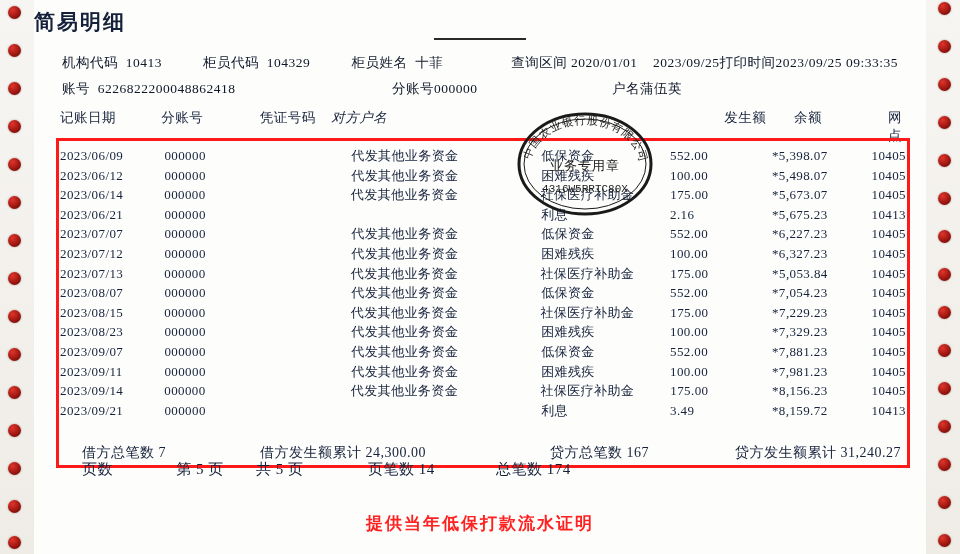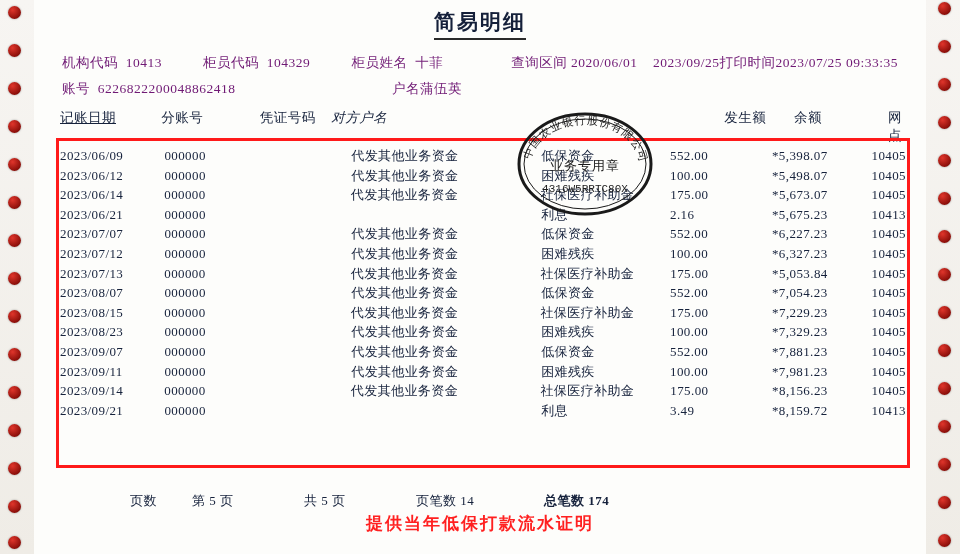--- a/index.html
+++ b/index.html
@@ -24,55 +24,54 @@
     left:8px;
     box-shadow:0 0 2px rgba(0,0,0,.4);
   }
   .feed.right .hole{left:12px;}
   
   .page{
     position:absolute;left:34px;right:34px;top:0;bottom:0;
     background:#fdfdfb;
   }
   .title{
-    text-align:center;
     font-size:21px;
     font-weight:bold;
     letter-spacing:2px;
     padding-top:8px;
     color:#15203a;
   }
   .title-underline{
     width:92px;height:2px;background:#2a2a2a;margin:2px auto 0;
   }
   .meta{
     font-size:13.5px;
     padding:10px 28px 0 28px;
     line-height:1.9;
-    color:#701a75;
+    color:#0f172a;
     letter-spacing:.5px;
   }
   .meta-row{display:flex;}
   .meta-row .cell{white-space:pre;}
   .m1{width:190px;}
   .m2{width:200px;}
   .m3{width:215px;}
   .m4{flex:1;}
   .n1{width:330px;}
   .n2{width:220px;}
   .n3{flex:1;}
   
   .colhead{
     display:flex;
     font-size:13.5px;
     color:#16223c;
     padding:8px 24px 2px 26px;
     letter-spacing:.5px;
   }
-  .c-date{width:112px;text-decoration:underline;}
+  .c-date{width:112px;}
   .c-sub{width:92px;}
   .c-voucher{width:96px;text-align:center;}
   .c-name{width:252px;font-style:italic;}
   .c-summary{width:152px;}
   .c-amount{width:108px;text-align:center;}
   .c-balance{width:104px;text-align:left;}
   .c-branch{flex:1;text-align:left;}
   
   .redbox{
     position:absolute;
@@ -97,28 +96,28 @@
   .r-branch{flex:1;text-align:right;}
   .totals{
     position:absolute;left:48px;right:24px;top:444px;
     display:flex;font-size:14px;color:#16223c;letter-spacing:.5px;
   }
   .t1{width:178px;}
   .t2{width:290px;}
   .t3{width:185px;}
   .t4{flex:1;}
   .footer{
-    position:absolute;left:48px;right:24px;top:492px;
-    display:flex;font-size:13px;color:#16223c;letter-spacing:.5px;margin-left:48px;
+    position:absolute;left:48px;right:24px;top:460px;
+    display:flex;font-size:15px;color:#16223c;letter-spacing:.5px;
   }
   .f1{width:62px;}
-  .f2{width:112px;}
+  .f2{width:112px;text-align:center;}
   .f3{width:112px;}
   .f4{width:128px;}
-  .f5{flex:1;font-weight:bold;}
+  .f5{flex:1;}
   .note{
     position:absolute;left:0;right:0;top:512px;
     text-align:center;
     color:#ff2020;
     font-size:17px;
     letter-spacing:2px;
     font-weight:bold;
   }
   
   .stamp{
@@ -171,25 +170,26 @@
 <div class="page">
 
   <div class="title">简易明细</div>
   <div class="title-underline"></div>
 
   <div class="meta">
     <div class="meta-row">
       <span class="cell m1"><span>机构代码</span>&nbsp;&nbsp;<span>10413</span></span>
       <span class="cell m2"><span>柜员代码</span>&nbsp;&nbsp;<span>104329</span></span>
       <span class="cell m3"><span>柜员姓名</span>&nbsp;&nbsp;<span>十菲</span></span>
-      <span class="cell m3"><span>查询区间</span>&nbsp;<span>2020/06/01    2023/09/25</span></span>
-      <span class="cell m4"><span>打印时间</span><span>2023/07/25 09:33:35</span></span>
+      <span class="cell m3"><span>查询区间</span>&nbsp;<span>2020/01/01    2023/09/25</span></span>
+      <span class="cell m4"><span>打印时间</span><span>2023/09/25 09:33:35</span></span>
     </div>
     <div class="meta-row">
       <span class="cell n1"><span>账号</span>&nbsp;&nbsp;<span>6226822200048862418</span></span>
+      <span class="cell n2"><span>分账号</span><span>000000</span></span>
       <span class="cell n3"><span>户名</span><span>蒲伍英</span></span>
     </div>
   </div>
 
   <div class="colhead">
     <span class="c-date">记账日期</span>
     <span class="c-sub">分账号</span>
     <span class="c-voucher">凭证号码</span>
     <span class="c-name">对方户名</span>
     <span class="c-summary"></span>
@@ -210,20 +210,26 @@
       <div class="row"><span class="r-date">2023/07/13</span><span class="r-sub">000000</span><span class="r-voucher"></span><span class="r-name">代发其他业务资金</span><span class="r-summary">社保医疗补助金</span><span class="r-amount">175.00</span><span class="r-balance">*5,053.84</span><span class="r-branch">10405</span></div>
       <div class="row"><span class="r-date">2023/08/07</span><span class="r-sub">000000</span><span class="r-voucher"></span><span class="r-name">代发其他业务资金</span><span class="r-summary">低保资金</span><span class="r-amount">552.00</span><span class="r-balance">*7,054.23</span><span class="r-branch">10405</span></div>
       <div class="row"><span class="r-date">2023/08/15</span><span class="r-sub">000000</span><span class="r-voucher"></span><span class="r-name">代发其他业务资金</span><span class="r-summary">社保医疗补助金</span><span class="r-amount">175.00</span><span class="r-balance">*7,229.23</span><span class="r-branch">10405</span></div>
       <div class="row"><span class="r-date">2023/08/23</span><span class="r-sub">000000</span><span class="r-voucher"></span><span class="r-name">代发其他业务资金</span><span class="r-summary">困难残疾</span><span class="r-amount">100.00</span><span class="r-balance">*7,329.23</span><span class="r-branch">10405</span></div>
       <div class="row"><span class="r-date">2023/09/07</span><span class="r-sub">000000</span><span class="r-voucher"></span><span class="r-name">代发其他业务资金</span><span class="r-summary">低保资金</span><span class="r-amount">552.00</span><span class="r-balance">*7,881.23</span><span class="r-branch">10405</span></div>
       <div class="row"><span class="r-date">2023/09/11</span><span class="r-sub">000000</span><span class="r-voucher"></span><span class="r-name">代发其他业务资金</span><span class="r-summary">困难残疾</span><span class="r-amount">100.00</span><span class="r-balance">*7,981.23</span><span class="r-branch">10405</span></div>
       <div class="row"><span class="r-date">2023/09/14</span><span class="r-sub">000000</span><span class="r-voucher"></span><span class="r-name">代发其他业务资金</span><span class="r-summary">社保医疗补助金</span><span class="r-amount">175.00</span><span class="r-balance">*8,156.23</span><span class="r-branch">10405</span></div>
       <div class="row"><span class="r-date">2023/09/21</span><span class="r-sub">000000</span><span class="r-voucher"></span><span class="r-name"></span><span class="r-summary">利息</span><span class="r-amount">3.49</span><span class="r-balance">*8,159.72</span><span class="r-branch">10413</span></div>
     </div>
 
+  <div class="totals">
+    <span class="t1"><span>借方总笔数</span>&nbsp;<span>7</span></span>
+    <span class="t2"><span>借方发生额累计</span>&nbsp;<span>24,300.00</span></span>
+    <span class="t3"><span>贷方总笔数</span>&nbsp;<span>167</span></span>
+    <span class="t4"><span>贷方发生额累计</span>&nbsp;<span>31,240.27</span></span>
+  </div>
 
   <div class="footer">
     <span class="f1">页数</span>
     <span class="f2">第 5 页</span>
     <span class="f3">共 5 页</span>
     <span class="f4">页笔数 14</span>
     <span class="f5">总笔数 174</span>
   </div>
 
   <div class="note">提供当年低保打款流水证明</div>

